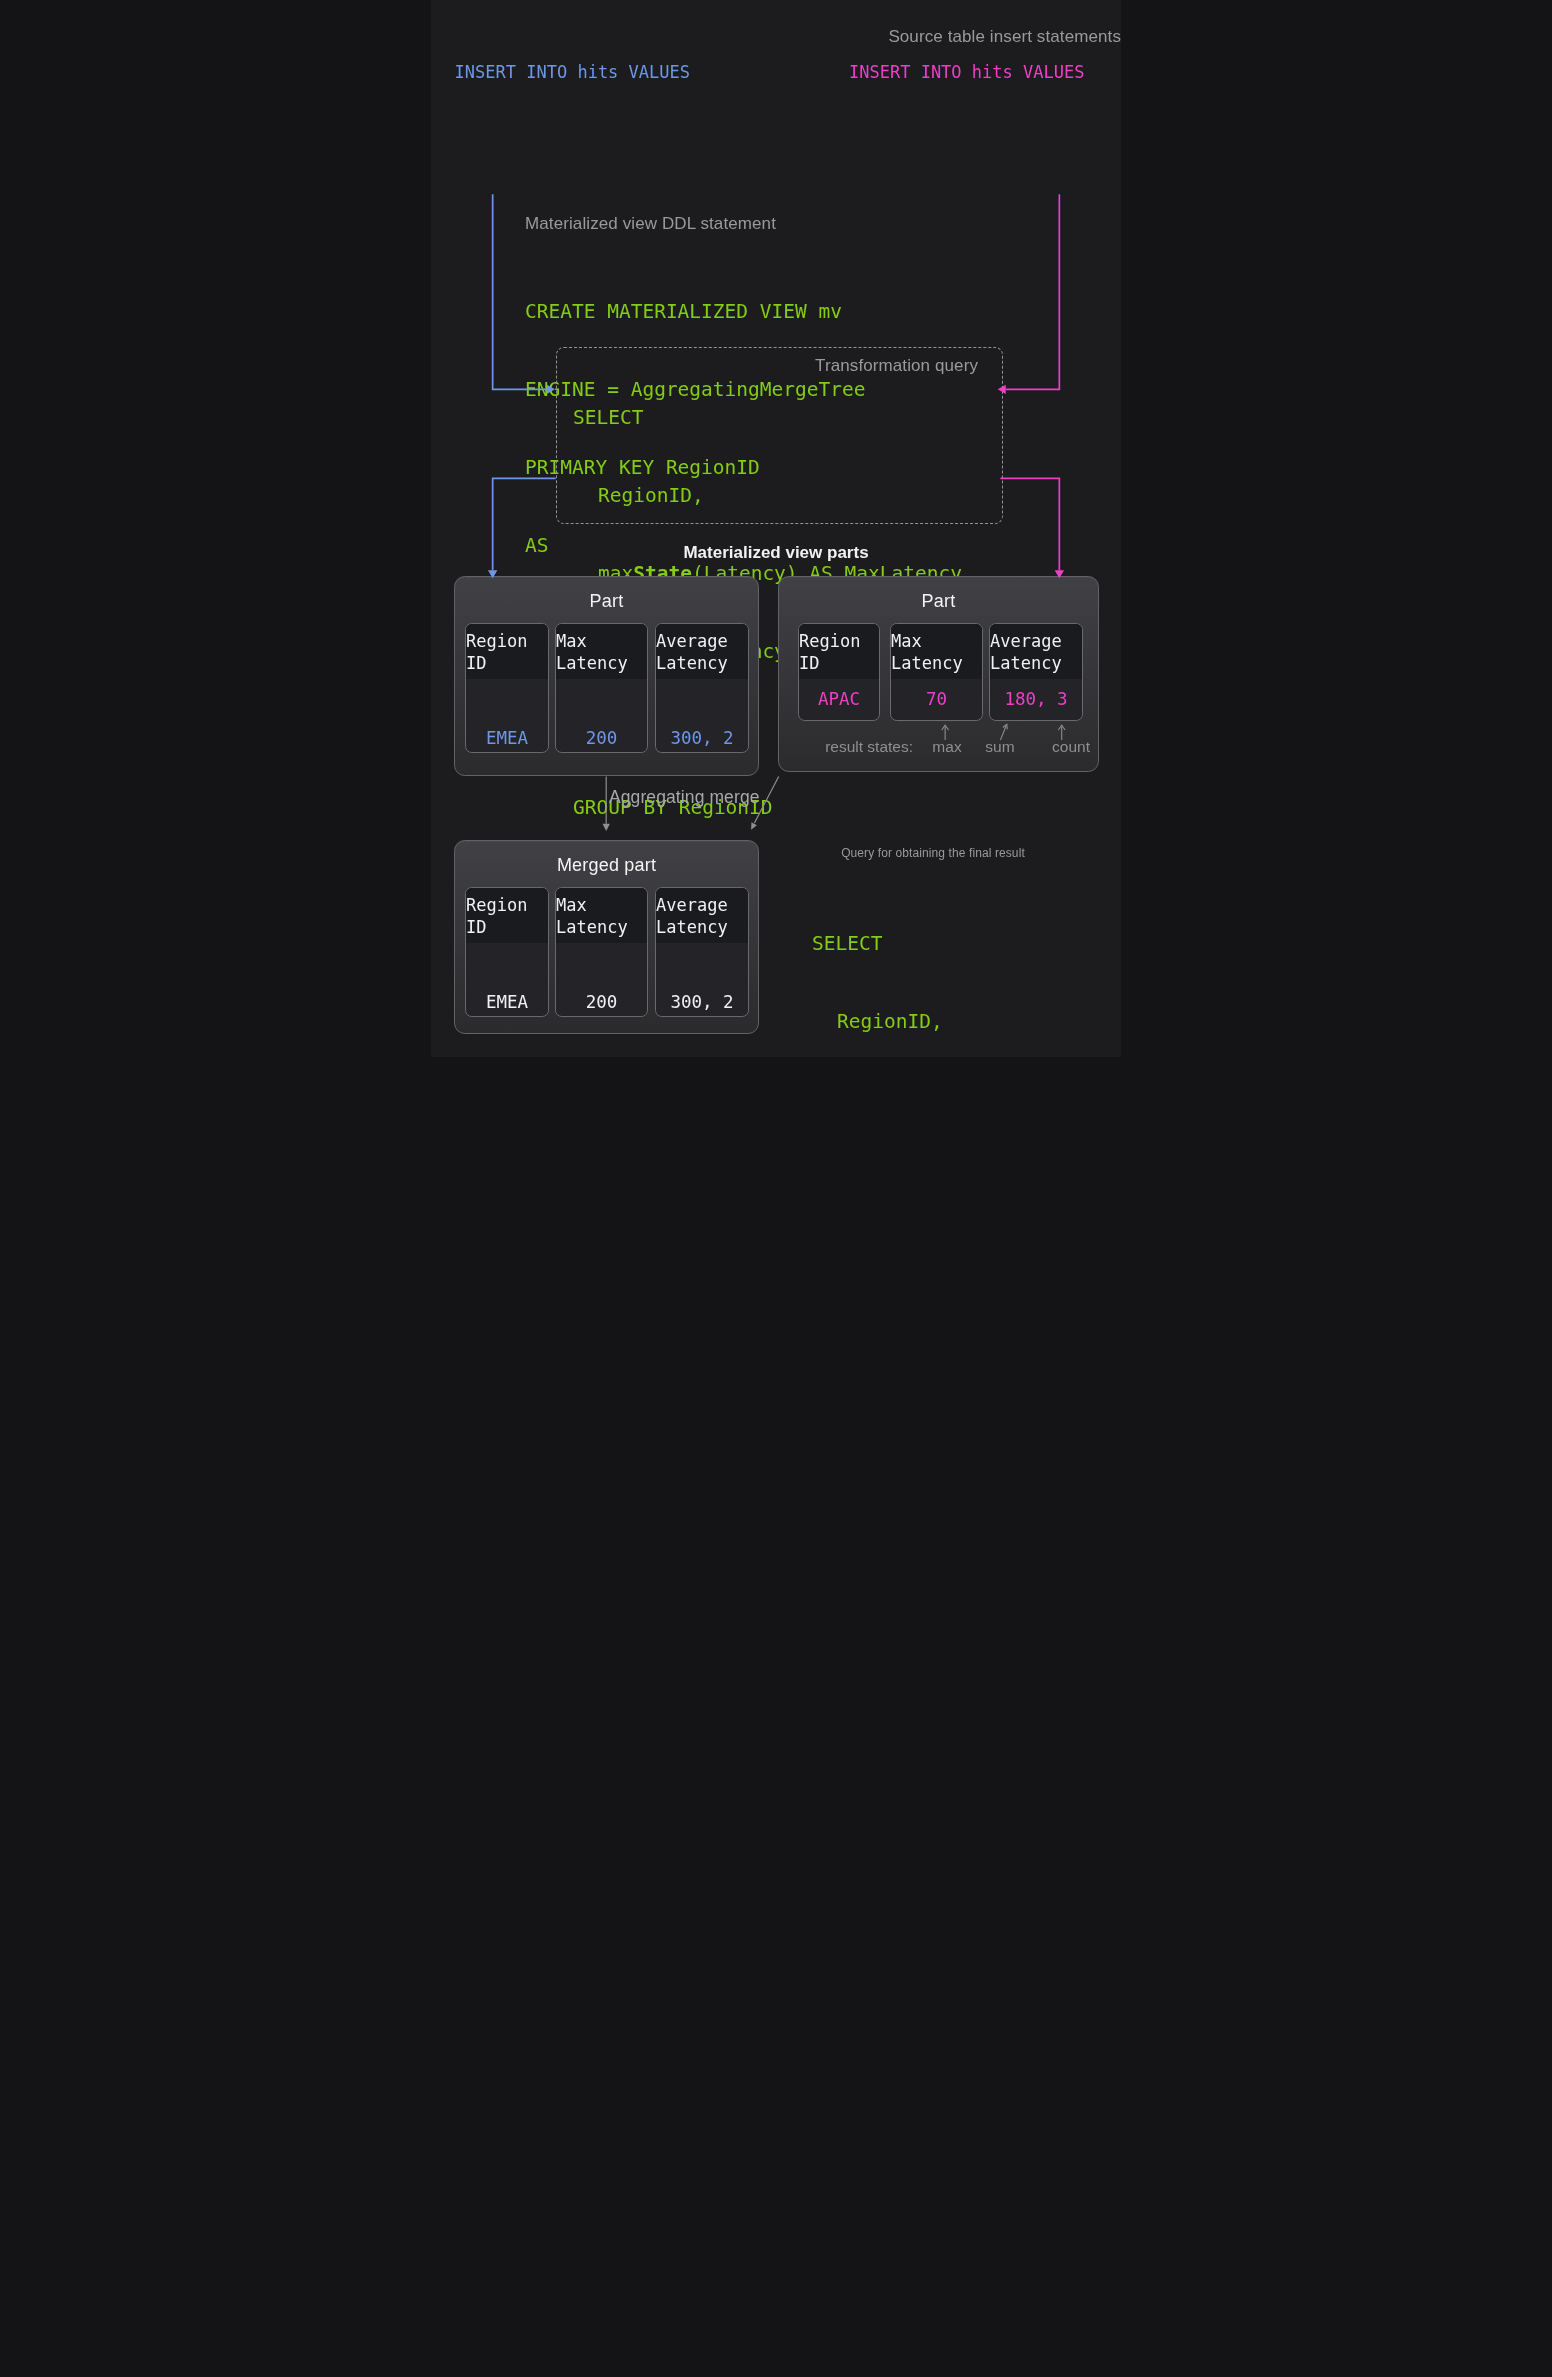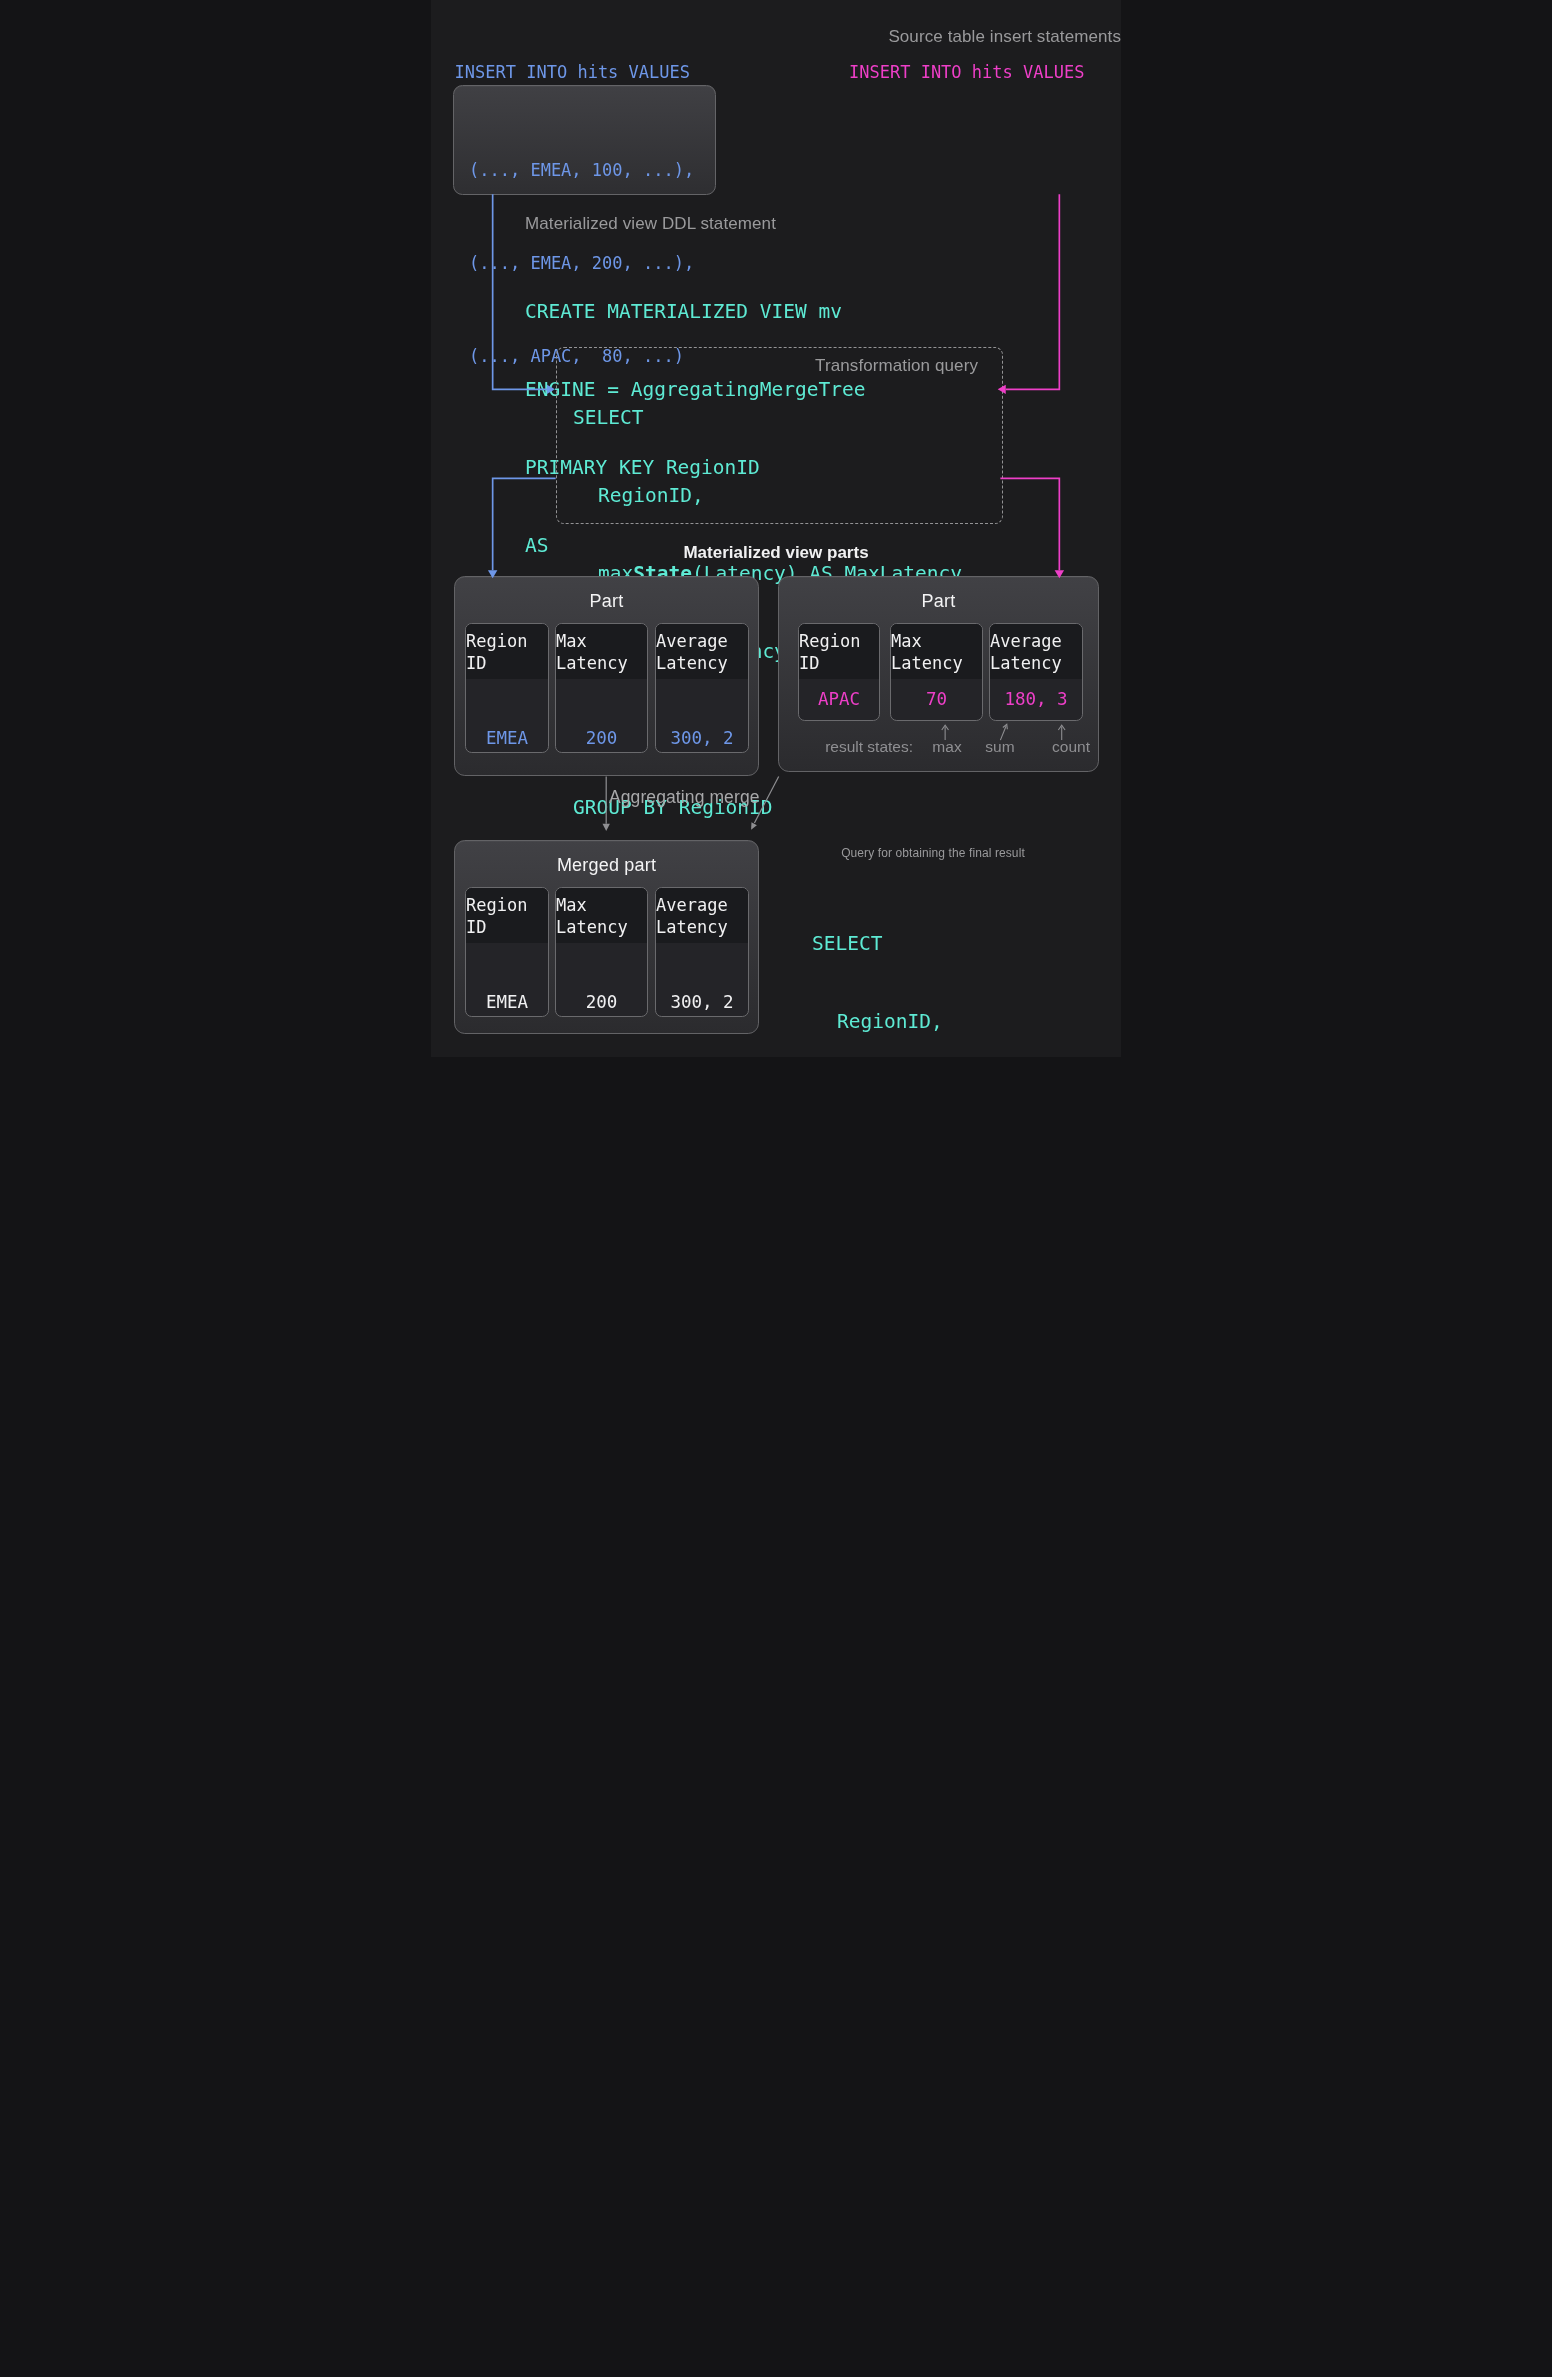--- a/index.html
+++ b/index.html
@@ -15,21 +15,21 @@
     position:absolute;border-radius:9.4px;
     background:linear-gradient(180deg,#404044 0%,#2e2e31 100%);
     border:1.3px solid #646467;
     box-shadow:inset 0 0.7px 0 rgba(255,255,255,.05);
   }
   .code-lines{position:absolute;left:15px;top:6.7px;font-size:17px;line-height:31px;white-space:pre;}
   .blue{color:#6e97e8;}
   .magenta{color:#ee3fc8;}
   .white{color:#f1f1f2;}
   .insert-label{position:absolute;font-size:17px;white-space:pre;}
-  .big-code{position:absolute;font-size:19.5px;line-height:26px;white-space:pre;color:#5eead4;}
+  .big-code{position:absolute;font-size:19.5px;line-height:26px;white-space:pre;color:#84cc16;}
   .big-code .indent{padding-left:25px;}
   .big-code b{font-weight:bold;margin-top:16px;}
   .dashed-box{
     position:absolute;left:125px;top:347px;width:445px;height:175px;
     border:1.3px dashed #939395;border-radius:8px;background:transparent;
   }
   .part-box{
     position:absolute;border-radius:10.8px;
     background:linear-gradient(180deg,#414145 0%,#2b2b2e 100%);
     border:1.3px solid #636366;
@@ -60,27 +60,20 @@
   svg.overlay{position:absolute;left:0;top:0;pointer-events:none;}
 </style>
 </head>
 <body>
 
 <div class="canvas">
 
   <div class="abs gray-label" style="left:0;top:27px;width:690px;text-align:right;">Source table insert statements</div>
 
   <div class="insert-label mono blue" style="left:23.6px;top:62px;">INSERT INTO hits VALUES</div>
-  <div class="code-box" style="left:22px;top:85px;width:261px;height:108px;">
-    <div class="code-lines mono blue">
-      <div>(..., EMEA, 100, ...),</div>
-      <div>(..., EMEA, 200, ...),</div>
-      <div>(..., APAC,  80, ...)</div>
-    </div>
-  </div>
 
   <div class="insert-label mono magenta" style="left:418px;top:62px;">INSERT INTO hits VALUES</div>
 
   <div class="abs gray-label" style="left:94px;top:214px;">Materialized view DDL statement</div>
   <div class="big-code mono" style="left:94px;top:247px;">
     <div>CREATE MATERIALIZED VIEW mv</div>
     <div>ENGINE = AggregatingMergeTree</div>
     <div>PRIMARY KEY RegionID</div>
     <div>AS</div>
   </div>

